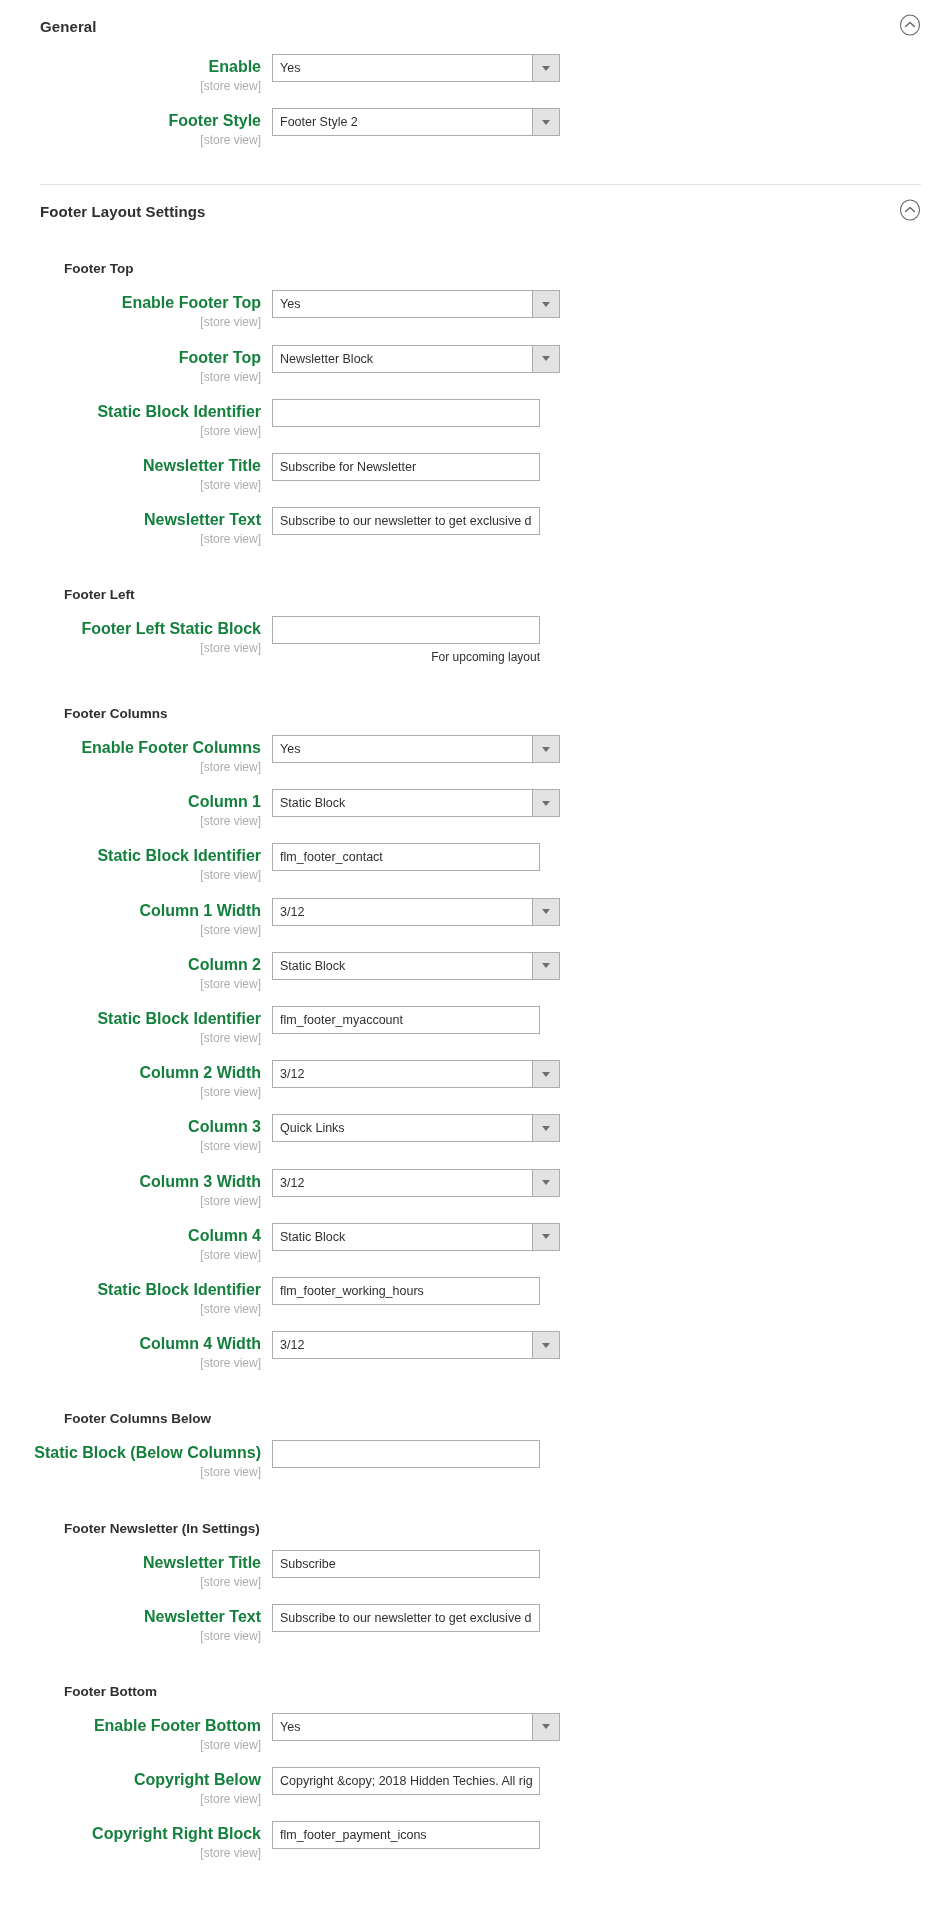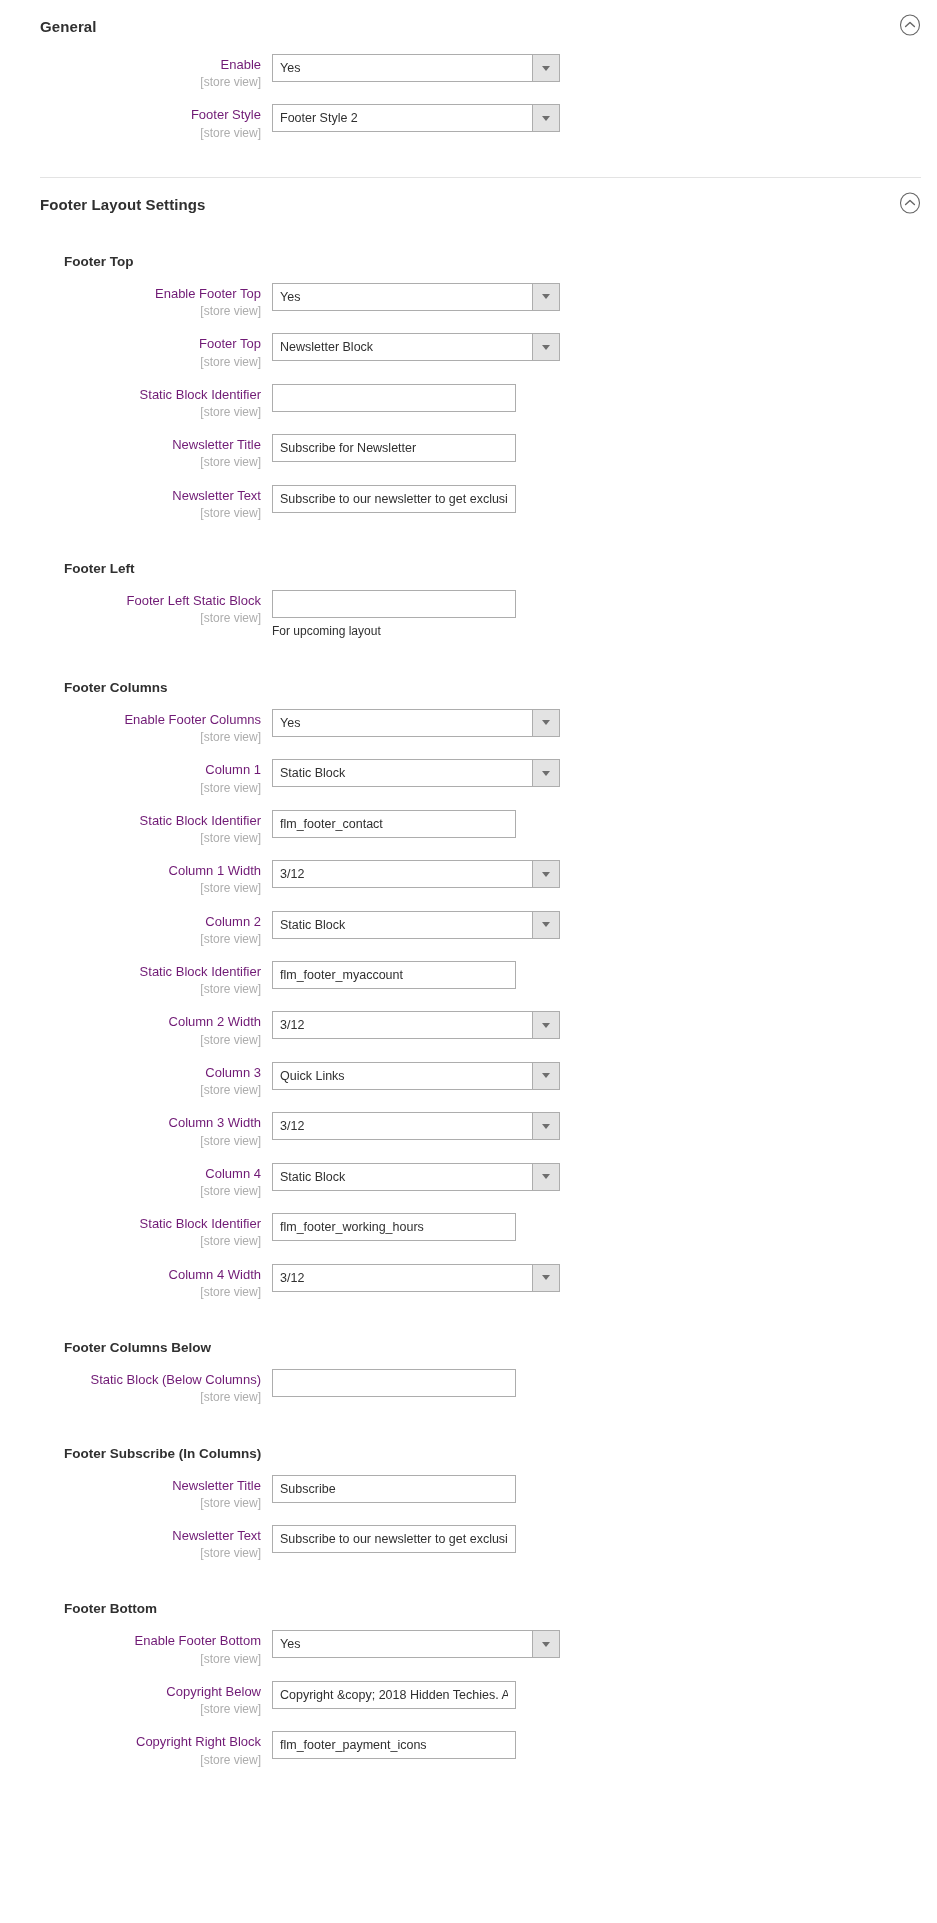--- a/index.html
+++ b/index.html
@@ -64,38 +64,38 @@
   }
   .field-label-wrap {
     width: 248px;
     flex: 0 0 248px;
     text-align: right;
     padding-right: 11px;
     padding-top: 3px;
   }
   .field-label {
     display: block;
-    font-size: 13px;
-    font-weight: normal;
-    color: #701a75;
+    font-size: 16px;
+    font-weight: bold;
+    color: #15803d;
     line-height: 1.25;
   }
   .field-scope {
     display: block;
     font-size: 12px;
     color: #adadad;
     font-weight: normal;
     line-height: 1.35;
     margin-top: 1px;
   }
   .field-control { position: relative; border-radius: 12px; }
 
   
   .input-text {
-    width: 244px;
+    width: 268px;
     height: 28px;
     border: 1px solid #adadad;
     background: #ffffff;
     font-family: "Liberation Sans", sans-serif;
     font-size: 12.5px;
     color: #303030;
     padding: 0 7px;
     line-height: 26px;
     outline: none;
     border-radius: 0;
@@ -137,20 +137,21 @@
     border-left: 4px solid transparent;
     border-right: 4px solid transparent;
     border-top: 5px solid #6e6e6e;
   }
 
   .field-note {
     font-size: 12px;
     color: #303030;
     margin-top: 5px;
     line-height: 1.4;
+    text-align: right;
   }
 </style>
 </head>
 <body>
 
 <div class="page" id="page-root">
     <div class="section">
       <div class="section-head"><span class="section-title">General</span><span class="collapse-toggle">
           <svg width="22" height="22" viewBox="0 0 22 22" aria-hidden="true">
             <ellipse cx="11" cy="11" rx="9.5" ry="10" fill="none" stroke="#666" stroke-width="1.1"></ellipse>
@@ -416,21 +417,21 @@
           <div class="group-title">Footer Columns Below</div>
           <div class="field">
             <div class="field-label-wrap">
               <span class="field-label">Static Block (Below Columns)</span>
               <span class="field-scope">[store view]</span>
             </div>
             <div class="field-control"><input class="input-text" type="text" value="" style=""></div>
           </div>
         </div>
         <div class="group">
-          <div class="group-title">Footer Subscribe (In Columns)</div>
+          <div class="group-title">Footer Newsletter (In Settings)</div>
           <div class="field">
             <div class="field-label-wrap">
               <span class="field-label">Newsletter Title</span>
               <span class="field-scope">[store view]</span>
             </div>
             <div class="field-control"><input class="input-text" type="text" value="Subscribe" style=""></div>
           </div>
           <div class="field">
             <div class="field-label-wrap">
               <span class="field-label">Newsletter Text</span>

